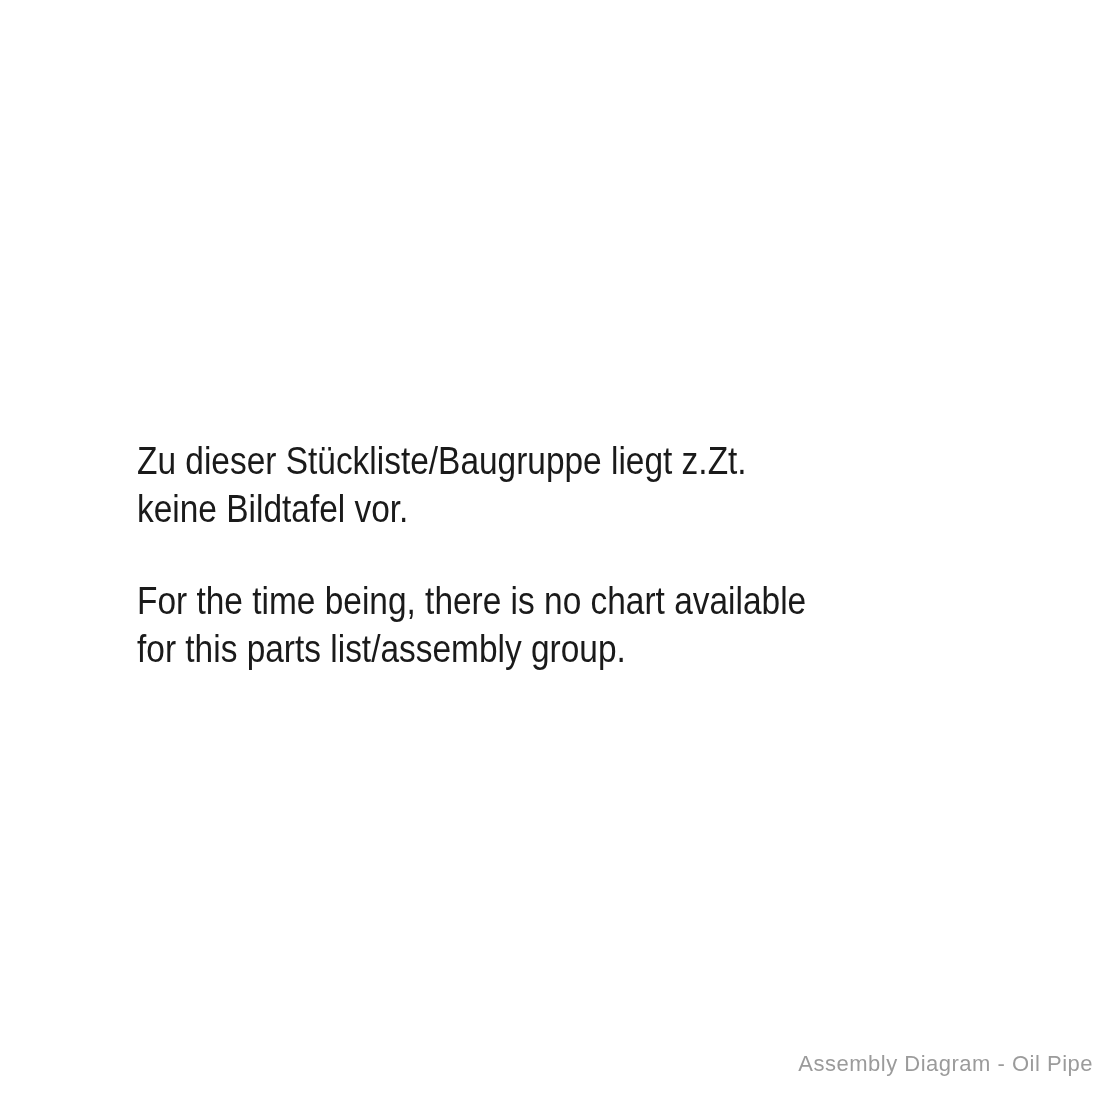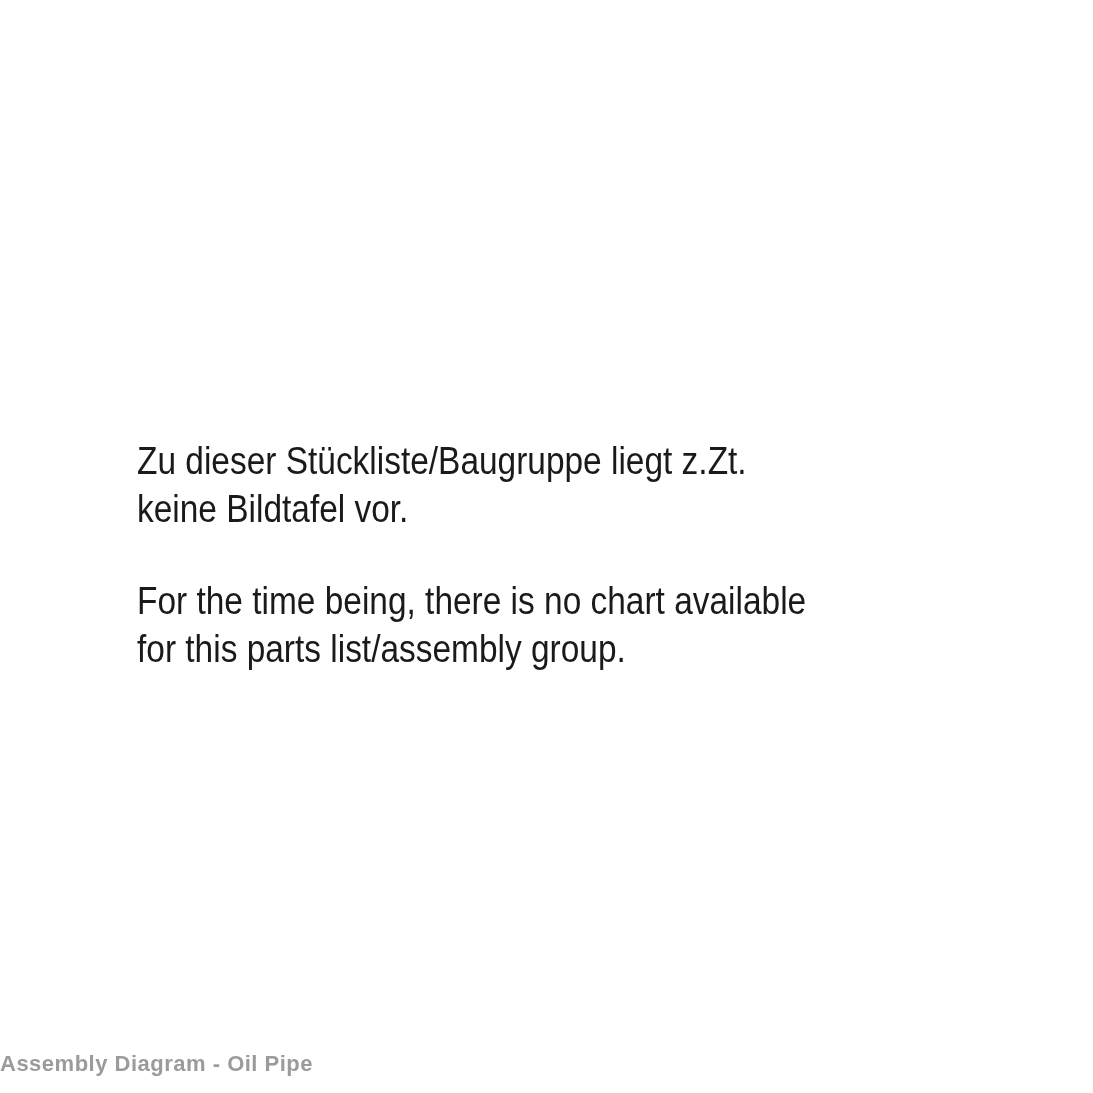--- a/index.html
+++ b/index.html
@@ -27,25 +27,25 @@
     white-space: nowrap;
   }
   .notice .paragraph-en {
     margin-top: 44px;
   }
   .footer-caption {
     position: absolute;
     left: 0;
     top: 1052px;
     width: 1093px;
-    text-align: left;
+    text-align: right;
     color: #9b9b9b;
     font-size: 22px;
     line-height: 24px;
-    font-weight: 700;
+    font-weight: 400;
     letter-spacing: 0.5px;
   }
 </style>
 </head>
 <body>
 
 <div class="notice">
   <div class="paragraph-de">
     <div>Zu dieser Stückliste/Baugruppe liegt z.Zt.</div>
     <div>keine Bildtafel vor.</div>

